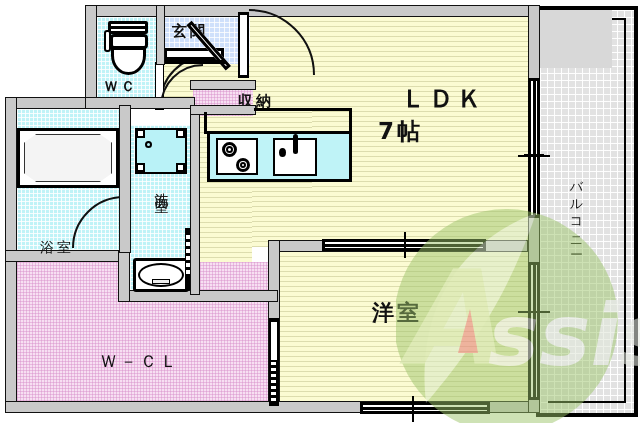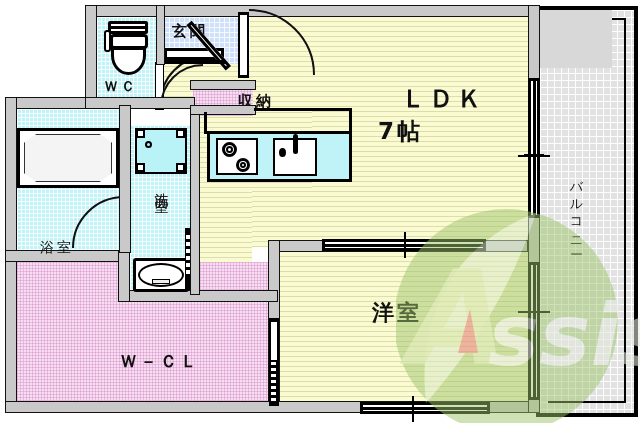--- a/index.html
+++ b/index.html
@@ -105,21 +105,21 @@
   <div class="ab lbl" style="left:389px;top:82px;font-size:25px;font-weight:bold;margin-left:12px;">ＬＤＫ</div>
   <div class="ab lbl" style="left:378px;top:116px;font-size:23px;font-weight:bold;">7帖</div>
 
   <div class="ab floor-wood" style="left:280px;top:252px;width:248px;height:149px;"></div>
   <div class="ab lbl" style="left:372px;top:298px;font-size:22px;font-weight:bold;">洋室</div>
 
   <div class="ab wall" style="left:268px;top:240px;width:260px;height:12px;"></div>
   <div class="ab wall" style="left:268px;top:240px;width:12px;height:161px;"></div>
 
   <div class="ab floor-pink" style="left:17px;top:262px;width:251px;height:139px;"></div>
-  <div class="ab lbl" style="left:100px;top:350px;font-size:17px;font-weight:bold;padding-left:20px;">Ｗ－ＣＬ</div>
+  <div class="ab lbl" style="left:100px;top:350px;font-size:17px;font-weight:normal;">Ｗ－ＣＬ</div>
 
   <div class="ab wall" style="left:5px;top:250px;width:120px;height:12px;"></div>
   <div class="ab wall" style="left:118px;top:290px;width:160px;height:12px;"></div>
   <div class="ab wall" style="left:118px;top:250px;width:12px;height:52px;"></div>
 
   <div class="ab floor-tile" style="left:17px;top:109px;width:108px;height:141px;"></div>
   <div class="ab lbl" style="left:40px;top:203px;font-size:14px;margin-top:36px;">浴室</div>
 
   <div class="fx" style="left:17px;top:128px;width:102px;height:60px;border-width:3px;"></div>
   <div class="ab" style="left:24px;top:134px;width:88px;height:48px;border:1px solid #333;

